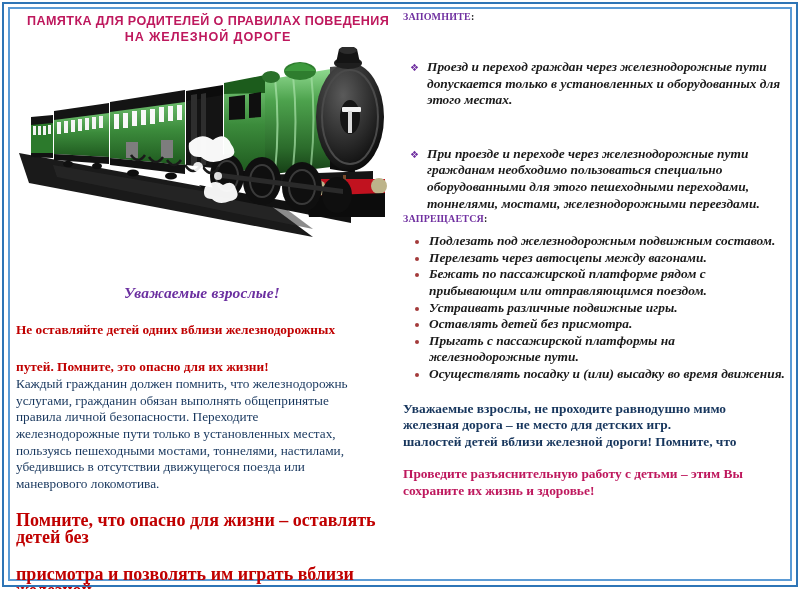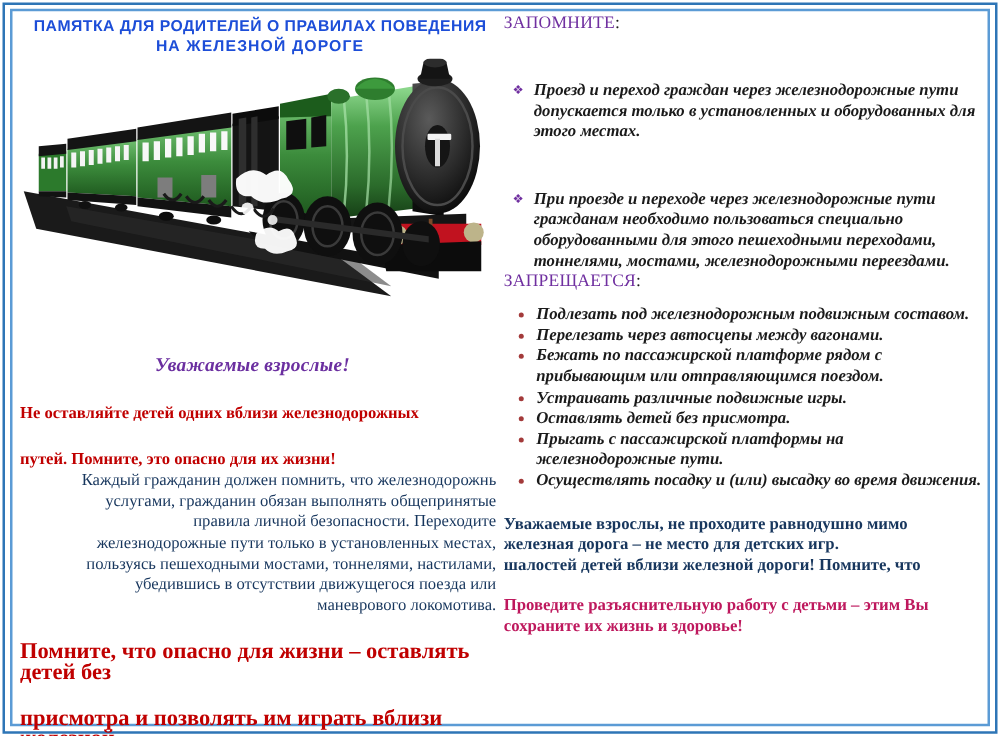--- a/index.html
+++ b/index.html
@@ -60,21 +60,21 @@
     position: relative;
     box-sizing: border-box;
   }
 
   .poster-title {
     font-family: "Liberation Sans", "DejaVu Sans", sans-serif;
     font-weight: bold;
     font-size: 12.6px;
     line-height: 16px;
     letter-spacing: 0.4px;
-    color: #1d4ed8;
+    color: #be185d;
     text-align: center;
     padding: 2px 2px 0 14px;
     white-space: nowrap;
   }
   .poster-title .line2 { letter-spacing: 0.9px; }
 
   
   .train-wrap {
     position: relative;
     width: 378px;
@@ -105,21 +105,21 @@
   .body-text {
     color: #17365d;
     font-size: 13.3px;
     line-height: 16.6px;
     margin-top: 1px;
     padding-left: 3px;
     width: 381px;
     overflow: hidden;
     white-space: nowrap;
   }
-  .body-text .ln { display: block; text-align: right; }
+  .body-text .ln { display: block; }
   .body-text u {
     font-weight: bold;
     text-decoration: underline;
   }
 
   .warn-red2 {
     color: #c00000;
     font-weight: bold;
     font-size: 18px;
     line-height: 16.6px;
@@ -131,22 +131,22 @@
   
   .col-right {
     flex: 1 1 auto;
     padding-left: 12px;
     box-sizing: border-box;
     position: relative;
   }
 
   .section-head {
     color: #7030a0;
-    font-weight: normal;
-    font-size: 14px;
+    font-weight: bold;
+    font-size: 10px;
     letter-spacing: 0.2px;
   }
   .section-head .colon { color: #1a1a1a; }
 
   .list {
     list-style: none;
     margin: 0;
     padding: 0;
   }
   .list li {

